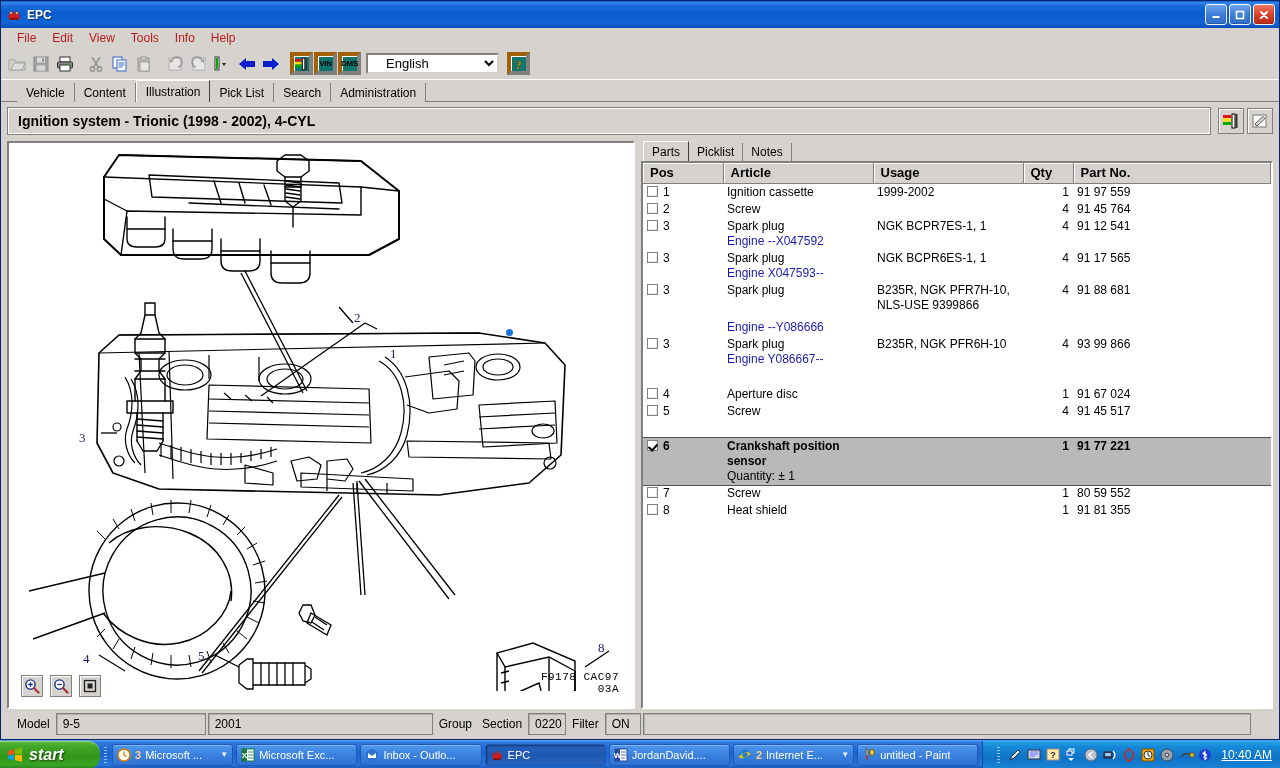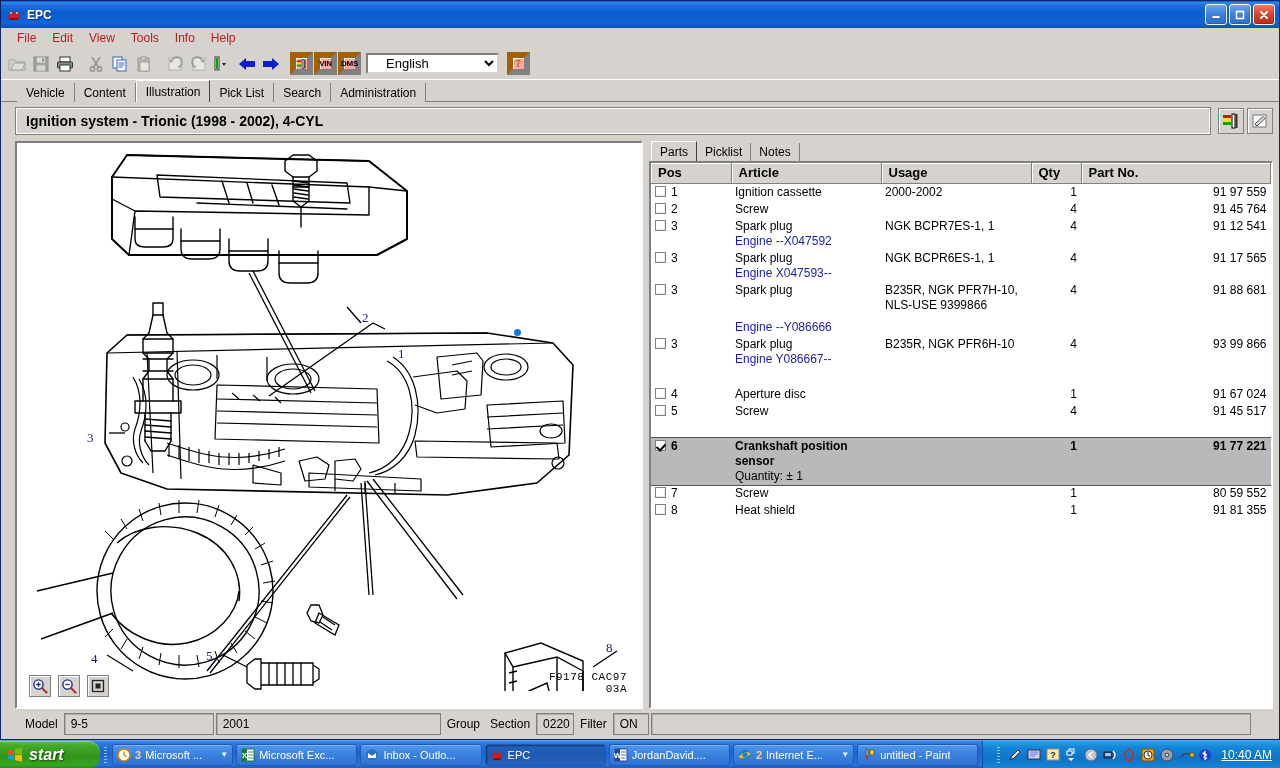--- a/index.html
+++ b/index.html
@@ -74,22 +74,22 @@
     content:""; position:absolute; left:0; right:0; bottom:-1px; height:1px; background:#fff;
   }
   .tbtn {
     width: 23px; height: 23px;
     background: #d6d3ce;
     border: 1px solid transparent;
     display: flex; align-items: center; justify-content: center;
     margin-right: 1px;
     position: relative;
   }
-  .tbtn.framed { border: 6px solid #a16207; border-right-color:#808080; border-bottom-color:#808080;
-                 box-shadow: inset 1px 1px 0 #fff; background:#fca5a5; }
+  .tbtn.framed { border: 4px solid #a16207; border-right-color:#808080; border-bottom-color:#808080;
+                 box-shadow: inset 1px 1px 0 #fff; background:#0f766e; }
   .tsep { width: 7px; }
   .tbtn.disabled { opacity: .45; filter: grayscale(1); }
   .tbtn svg, .tbtn canvas { display:block; }
   .tbtn .lbl { font-size: 8px; font-weight: bold; letter-spacing:-.3px; }
 
   #lang-select {
     width: 133px; height: 21px; margin-left: 4px;
     font-family: "Liberation Sans", sans-serif; font-size: 13px;
     border: 2px inset #d6d3ce;
     background: #fff;
@@ -126,21 +126,21 @@
     box-shadow: 0 1px 0 #d6d3ce;
   }
   .tab.active::after{
     content:""; position:absolute; left:0; right:0; bottom:-1px; height:2px; background:#d6d3ce; z-index:5;
   }
 
   
   #body {
     flex: 1;
     background: #d6d3ce;
-    padding: 4px 6px 0 14px;
+    padding: 4px 6px 0 6px;
     display: flex; flex-direction: column;
     overflow: hidden;
   }
 
   
   #headerrow { display: flex; align-items: center; height: 30px; }
   #illus-title-box {
     flex: 1; height: 28px;
     border: 1px solid #808080;
     box-shadow: inset 1px 1px 0 #fff, inset -1px -1px 0 #fff;
@@ -247,21 +247,21 @@
   table.parts th.num { text-align: left; }
   table.parts td {
     padding: 1px 4px;
     vertical-align: top;
     color: #000;
     line-height: 15px;
   }
   td.c-pos { padding-left: 7px; }
   td.c-qty, td.c-part { }
   td.c-qty { text-align: right; padding-right: 12px; }
-  td.c-part { padding-left: 8px; text-align: right; }
+  td.c-part { padding-left: 8px; }
   .cbx {
     display: inline-block;
     width: 11px; height: 11px;
     border: 1px solid #808080;
     box-shadow: inset 1px 1px 0 #fff, inset -1px -1px 0 #e8e8e8;
     background: #fff;
     vertical-align: -1px;
     margin-right: 5px;
     position: relative;
   }
@@ -757,21 +757,21 @@
                 <th>Part No.</th>
               </tr>
             </thead>
             <tbody id="parts-body">
                 <tr class="table-row">
                   <td class="c-pos"><span class="cbx"></span><span>1</span></td>
                   <td>
                     <div>Ignition cassette</div>
                   </td>
                   <td>
-                    <div>2000-2002</div>
+                    <div>1999-2002</div>
                   </td>
                   <td class="c-qty">1</td>
                   <td class="c-part">91 97 559</td>
                 </tr>
                 <tr class="table-row">
                   <td class="c-pos"><span class="cbx"></span><span>2</span></td>
                   <td>
                     <div>Screw</div>
                   </td>
                   <td>

